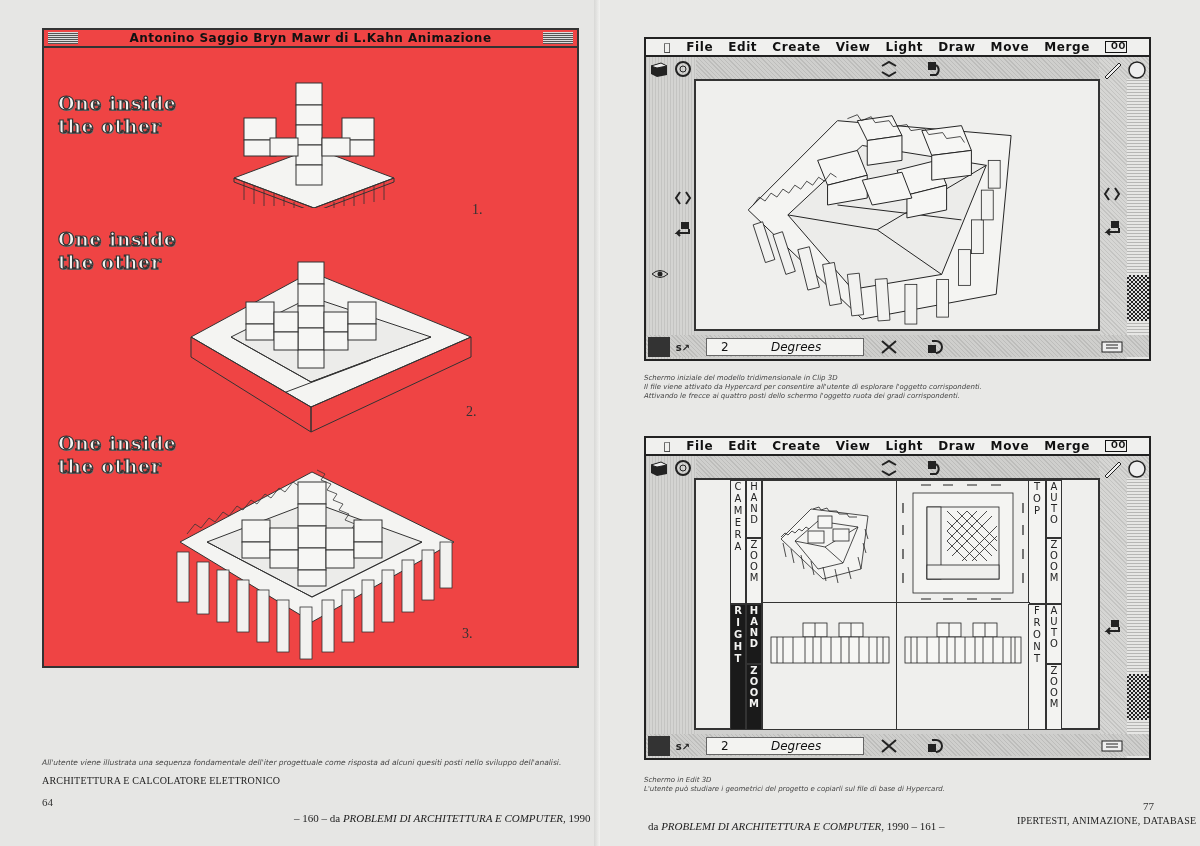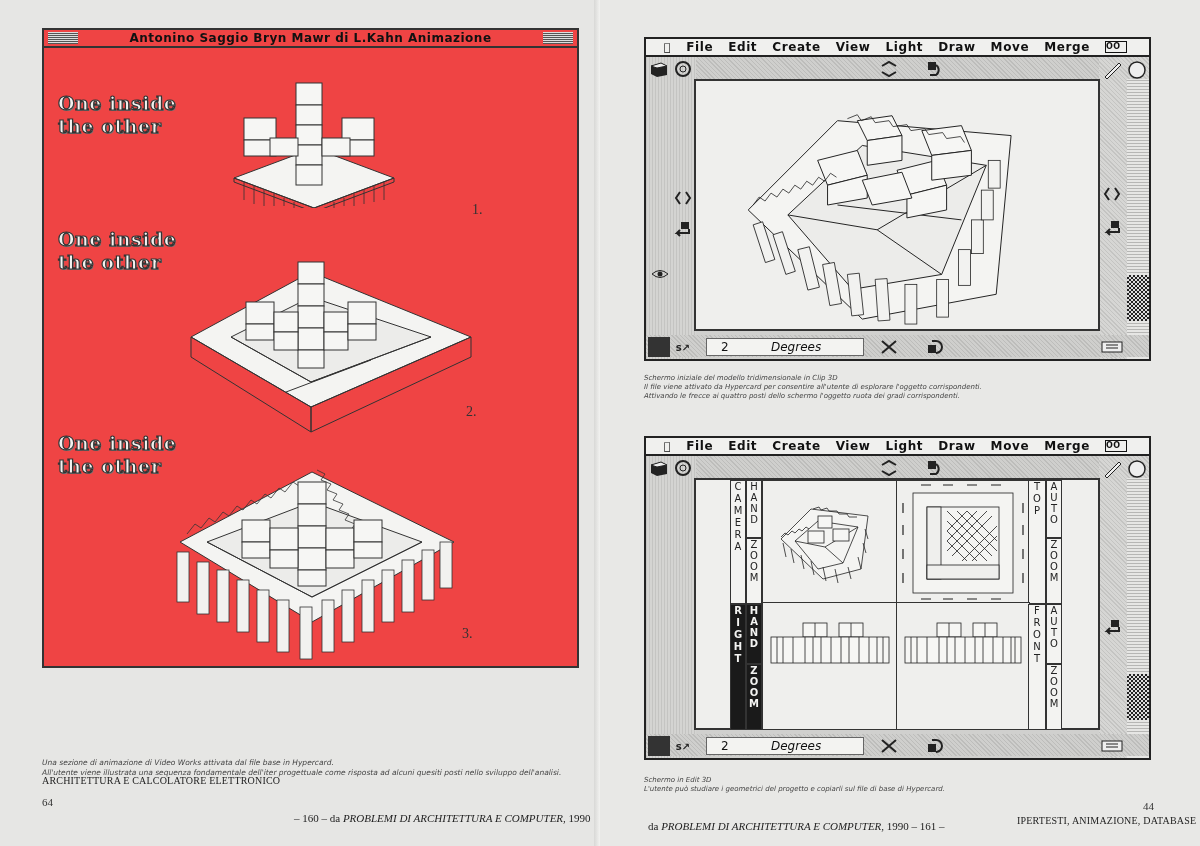--- a/index.html
+++ b/index.html
@@ -21,21 +21,21 @@
   .page-number{position:absolute;font-family:"Liberation Serif",serif;font-size:11px;color:#333;}
   .running-head{position:absolute;font-family:"Liberation Serif",serif;font-size:10px;color:#222;letter-spacing:0.2px;}
   .source-line{position:absolute;font-family:"Liberation Serif",serif;font-size:11px;color:#222;}
   .source-line i{font-style:italic;}
 
   
   .mac{position:absolute;left:644px;width:503px;border:2px solid #222;background:#d0d0ce;}
   .menubar{height:16px;background:#f0f0ee;border-bottom:2px solid #222;display:flex;align-items:center;padding-left:18px;gap:15px;font-family:"DejaVu Sans",sans-serif;font-size:12px;font-weight:bold;color:#111;letter-spacing:0.6px;}
   .menubar .mi{cursor:default;text-align:right;}
   .apple{font-size:11px;}
-  .tape{display:inline-block;width:20px;height:10px;border:1.5px solid #111;font-size:8px;line-height:10px;text-align:left;}
+  .tape{display:inline-block;width:20px;height:10px;border:1.5px solid #111;font-size:8px;line-height:10px;text-align:right;}
   .toolbar-top{position:absolute;left:0;right:0;top:18px;height:22px;background:repeating-linear-gradient(45deg,#bdbdbb 0 1px,#cfcfcd 1px 3px);}
   .side-left{position:absolute;left:0;width:50px;background:repeating-linear-gradient(90deg,#c4c4c2 0 1px,#d4d4d2 1px 3px);}
   .side-right{position:absolute;right:0;width:50px;background:repeating-linear-gradient(45deg,#c4c4c2 0 1px,#d6d6d4 1px 3px);}
   .palette{position:absolute;right:0;width:22px;background:#ddd;}
   .viewport{position:absolute;background:#efefed;border:2px solid #333;}
   .bottombar{position:absolute;left:0;right:0;height:22px;background:repeating-linear-gradient(45deg,#bdbdbb 0 1px,#cfcfcd 1px 3px);}
   .degfield{position:absolute;height:16px;background:#f3f3f1;border:1px solid #666;font-family:"DejaVu Sans",sans-serif;font-size:12px;line-height:16px;color:#111;}
   .degfield .v{position:absolute;left:14px;}
   .degfield .u{position:absolute;left:64px;font-style:italic;}
   .icon{position:absolute;display:flex;align-items:center;justify-content:center;}
@@ -144,21 +144,20 @@
         <rect x="98" y="108" width="28" height="18" fill="#f6f6f4"></rect>
       <rect x="154" y="86" width="28" height="22" fill="#f6f6f4"></rect>
         <rect x="154" y="108" width="28" height="18" fill="#f6f6f4"></rect>
       <rect x="182" y="78" width="28" height="22" fill="#f6f6f4"></rect>
         <rect x="182" y="100" width="28" height="16" fill="#f6f6f4"></rect>
     </svg>
     <div class="step-num" style="left:418px;top:596px">3.</div>
   </div>
 
   <div class="caption" style="left:42px;top:758px">
-    <div>Una sezione di animazione di Video Works attivata dal file base in Hypercard.</div>
     <div>All'utente viene illustrata una sequenza fondamentale dell'iter progettuale come risposta ad alcuni quesiti posti nello sviluppo dell'analisi.</div>
   </div>
   <div class="page-number" style="left:42px;top:796px">64</div>
   <div class="running-head" style="left:42px;top:775px">ARCHITETTURA E CALCOLATORE ELETTRONICO</div>
   <div class="source-line" style="left:294px;top:812px">
     <span>– 160 – da </span><i>PROBLEMI DI ARCHITETTURA E COMPUTER</i><span>, 1990</span>
   </div>
 </div>
 
 <div class="gutter"></div>
@@ -482,17 +481,17 @@
         <rect x="1" y="3" width="20" height="10" fill="#eee" stroke="#222"></rect>
         <path d="M5,6 h12 M5,9 h12" stroke="#222"></path>
       </svg>
   </div>
 </div>
 
 <div class="caption" style="left:644px;top:776px;font-size:7px;line-height:9px">
   <div>Schermo in Edit 3D</div>
   <div>L'utente può studiare i geometrici del progetto e copiarli sul file di base di Hypercard.</div>
 </div>
-<div class="page-number" style="left:1143px;top:800px">44</div>
+<div class="page-number" style="left:1143px;top:800px">77</div>
 <div class="running-head" style="left:1017px;top:815px;font-weight:normal">IPERTESTI, ANIMAZIONE, DATABASE</div>
 <div class="source-line" style="left:648px;top:820px">
   <span>da </span><i>PROBLEMI DI ARCHITETTURA E COMPUTER</i><span>, 1990 – 161 –</span>
 </div>
 
 </body></html>

